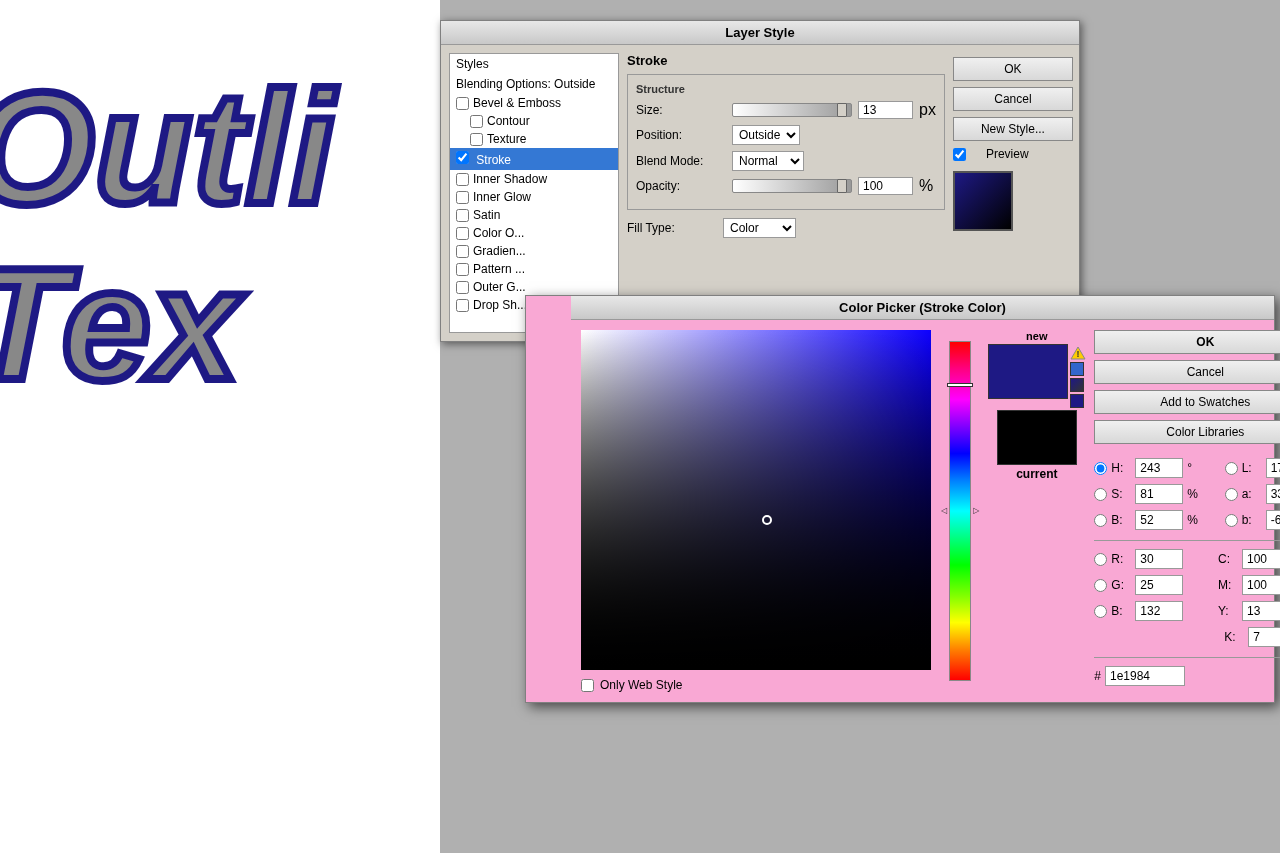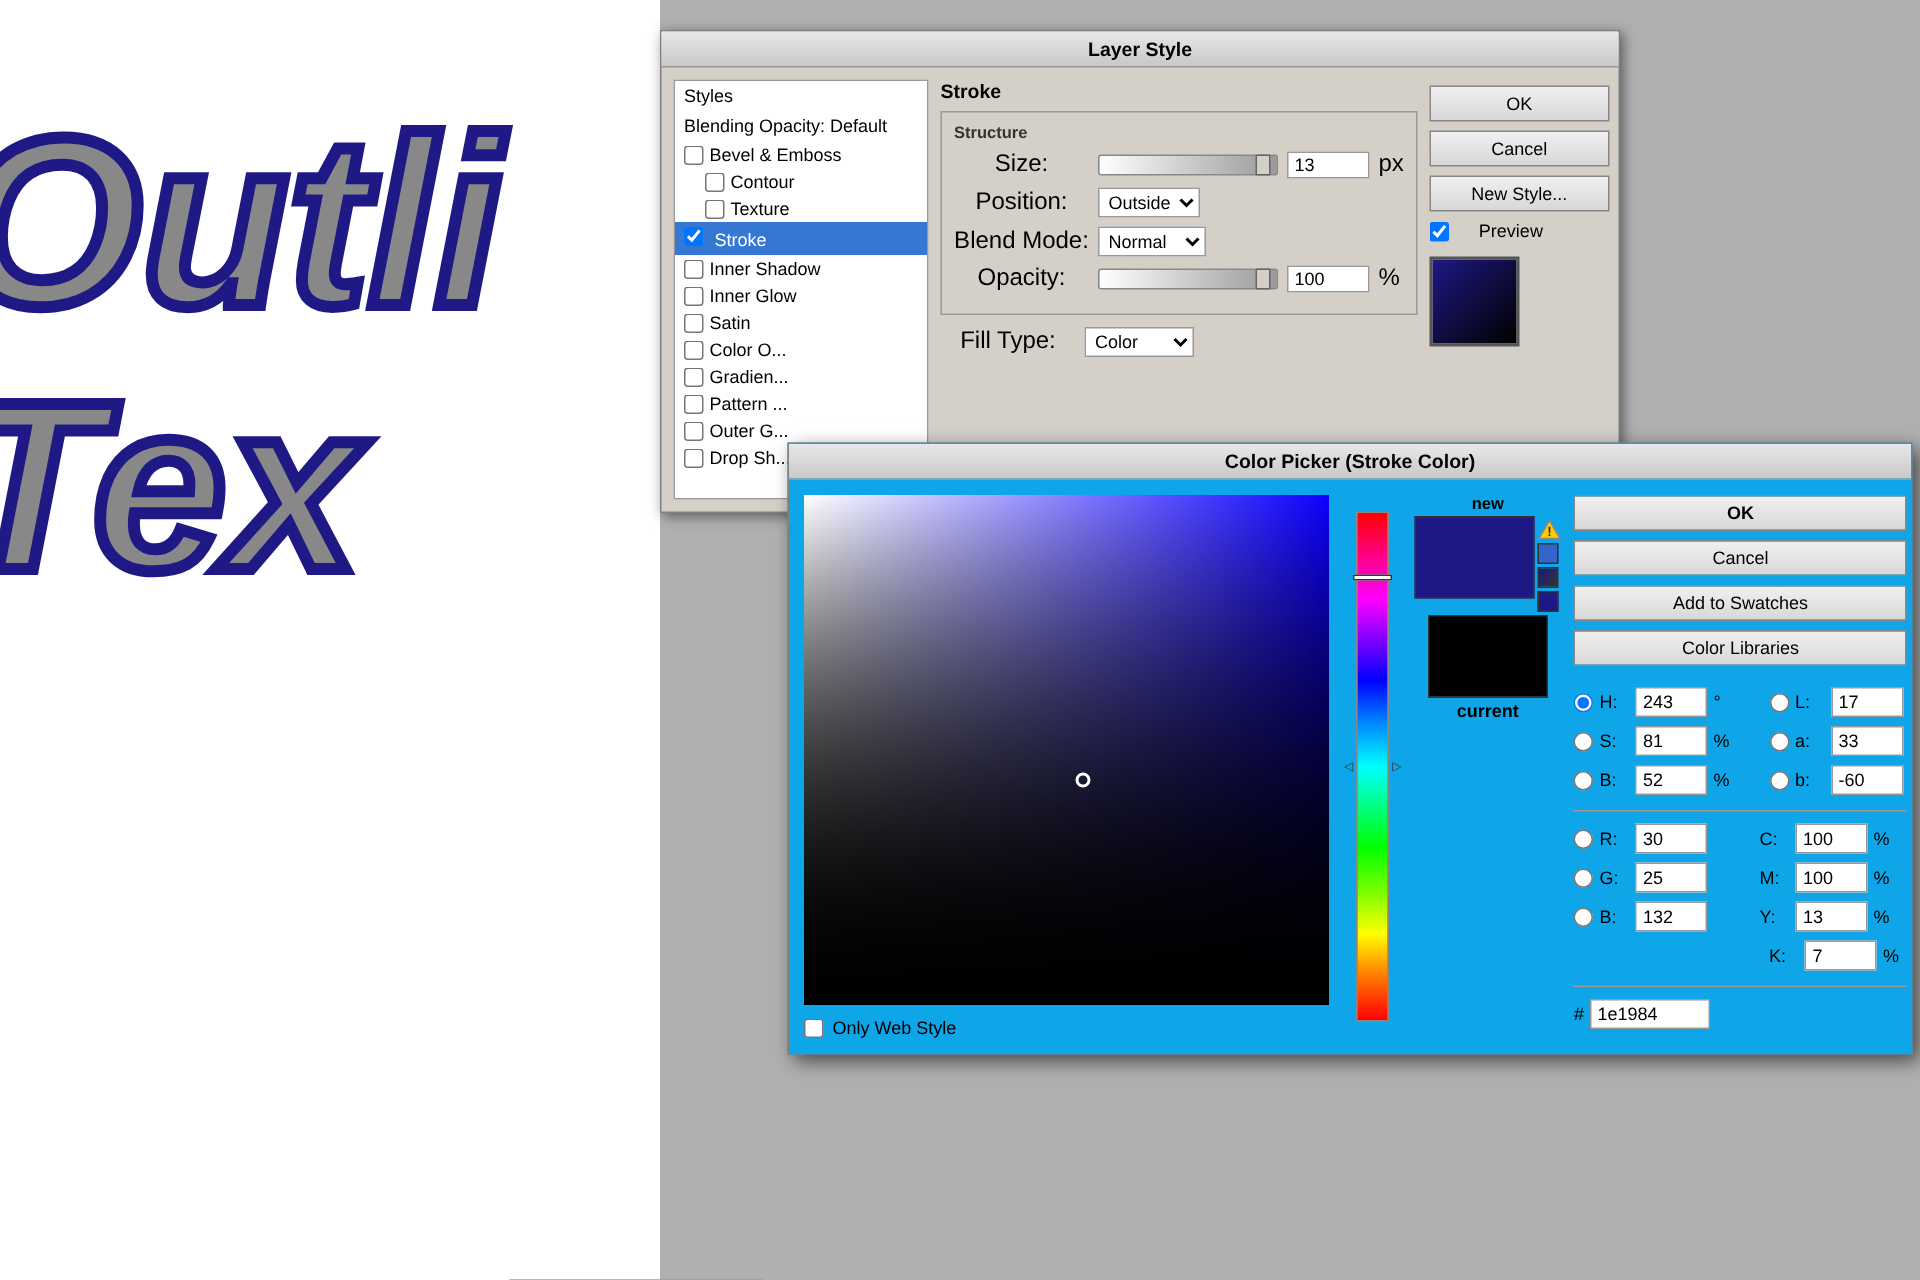--- a/index.html
+++ b/index.html
@@ -138,22 +138,22 @@
 
     .field-row {
       display: flex;
       align-items: center;
       margin-bottom: 6px;
       gap: 6px;
     }
 
     .field-label {
       width: 90px;
-      text-align: center;
-      font-size: 16px;
+      text-align: left;
+      font-size: 12px;
     }
 
     .field-input {
       width: 55px;
       border: 1px solid #999;
       padding: 1px 4px;
       font-size: 12px;
       background: white;
     }
 
@@ -234,24 +234,25 @@
       margin-top: 4px;
       position: relative;
     }
 
     
     .color-picker-dialog {
       position: absolute;
       top: 295px;
       left: 525px;
       width: 750px;
-      background: #0ea5e9;
+      background: #f9a8d4;
       border: 1px solid #808080;
       box-shadow: 4px 4px 12px rgba(0,0,0,0.6);
       z-index: 20;
+      padding-left: 45px;
     }
 
     .cp-titlebar {
       background: linear-gradient(to bottom, #e8e8e8, #c8c8c8);
       padding: 4px 8px;
       text-align: center;
       font-size: 13px;
       font-weight: bold;
       border-bottom: 1px solid #999;
     }
@@ -470,21 +471,21 @@
   </div>
 </div>
 
 <div class="layer-style-dialog">
   <div class="dialog-titlebar">Layer Style</div>
   <div class="layer-style-body">
 
     <div class="styles-panel">
       <div class="styles-list">
         <div class="style-item">Styles</div>
-        <div class="style-item">Blending Opacity: Default</div>
+        <div class="style-item">Blending Options: Outside</div>
         <div class="style-item-checkbox">
           <input type="checkbox" style=""> Bevel &amp; Emboss
         </div>
         <div class="style-item-checkbox" style="padding-left:20px">
           <input type="checkbox" style=""> Contour
         </div>
         <div class="style-item-checkbox" style="padding-left:20px">
           <input type="checkbox" style=""> Texture
         </div>
         <div class="style-item selected">

